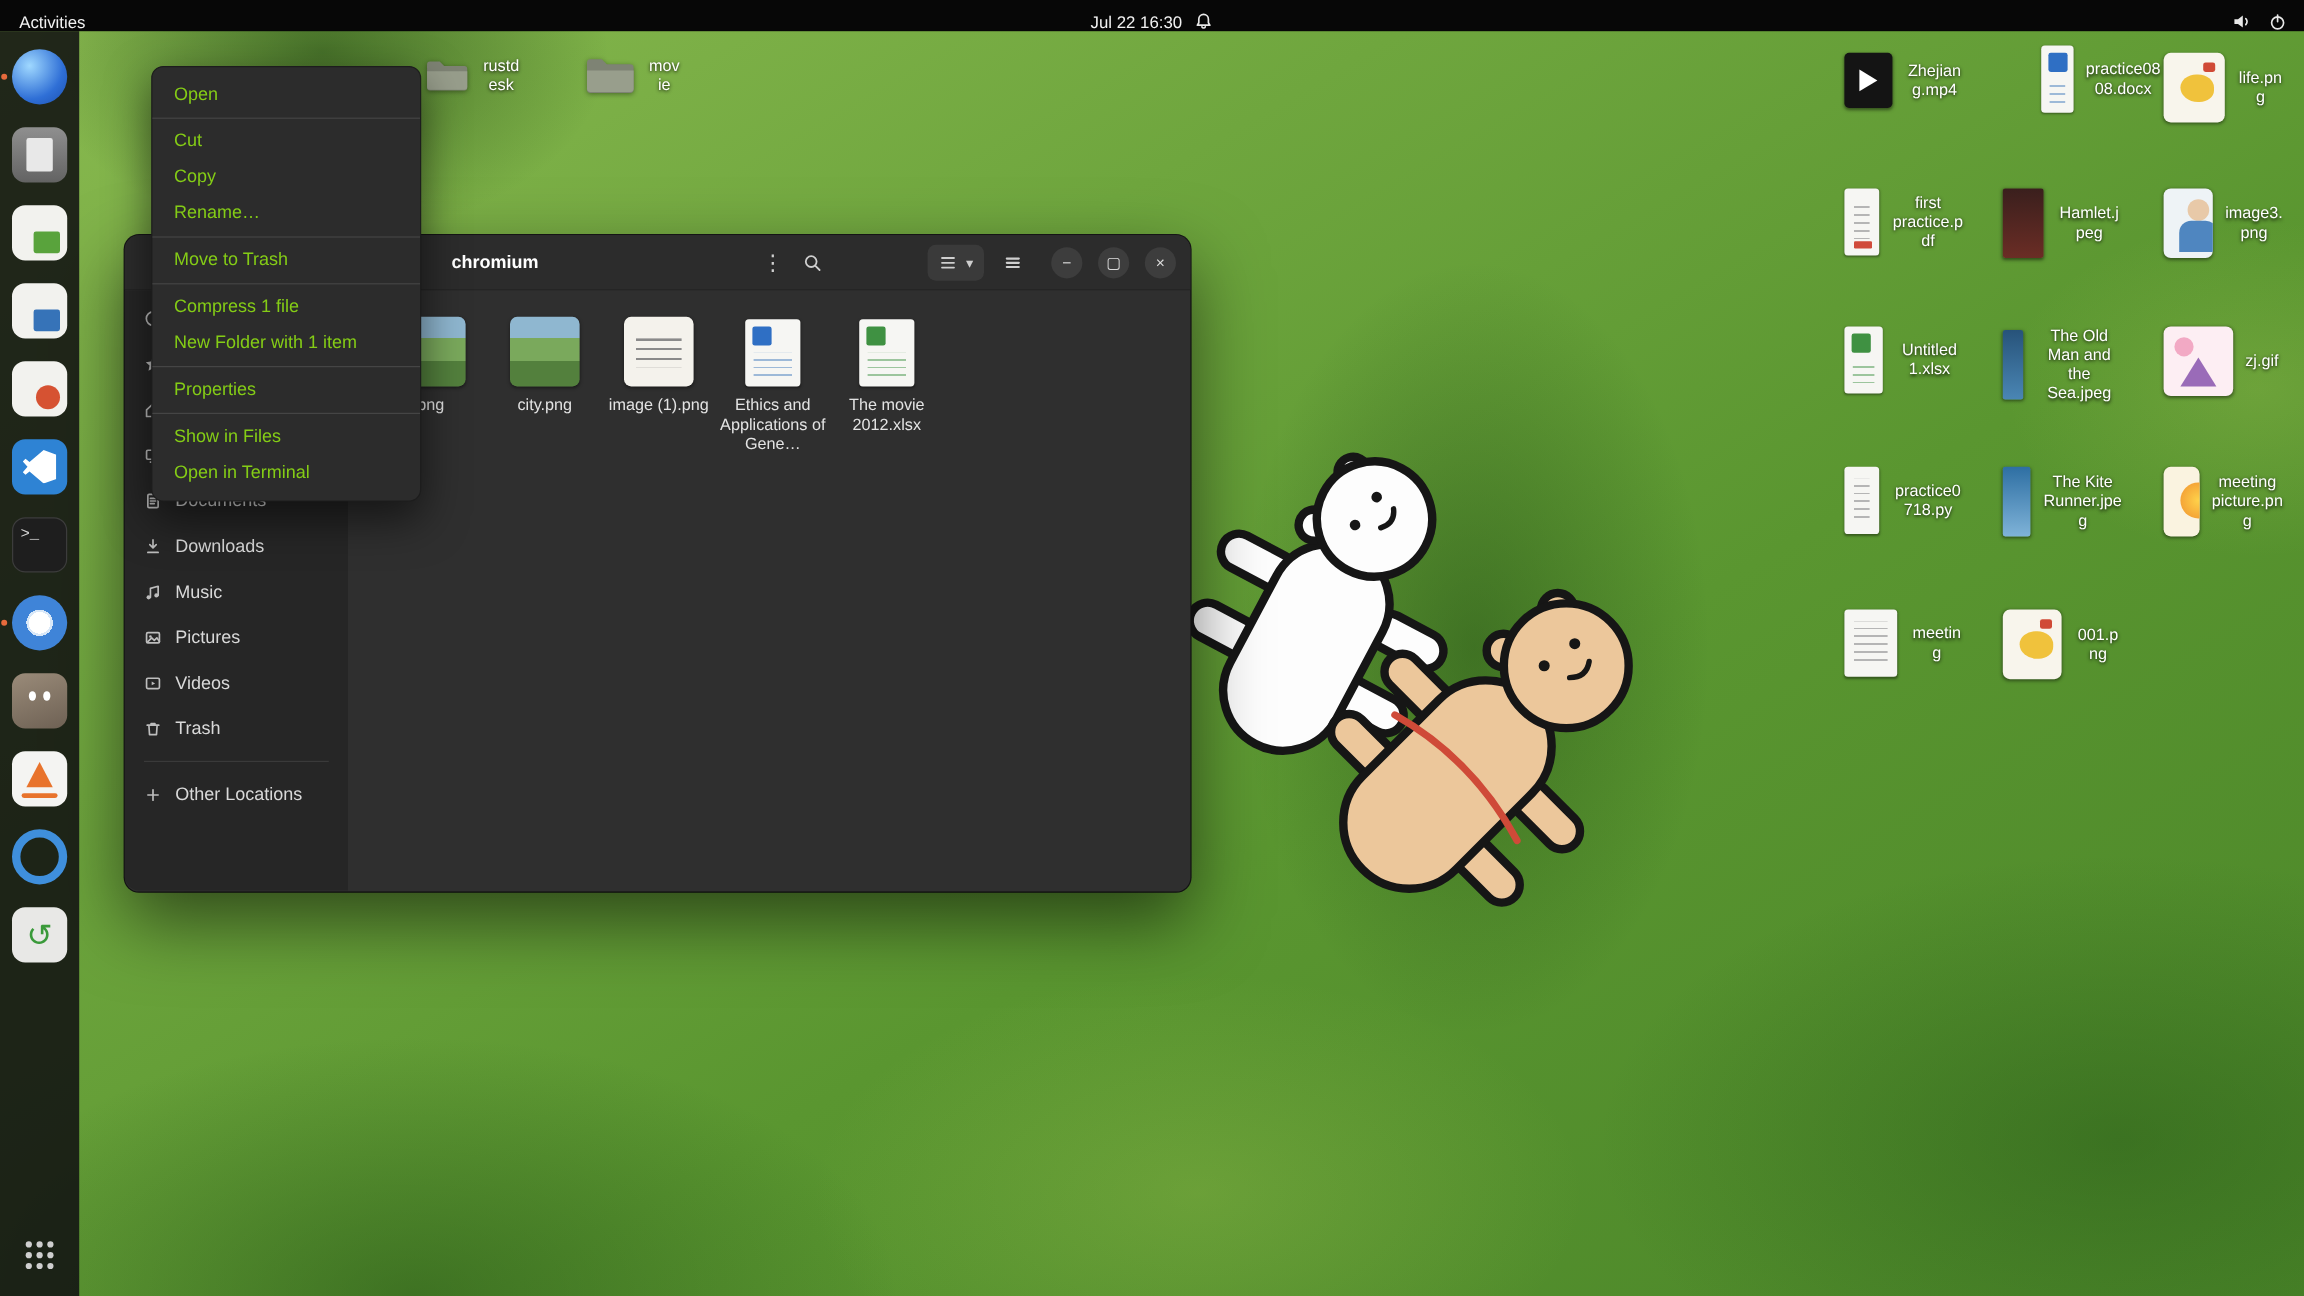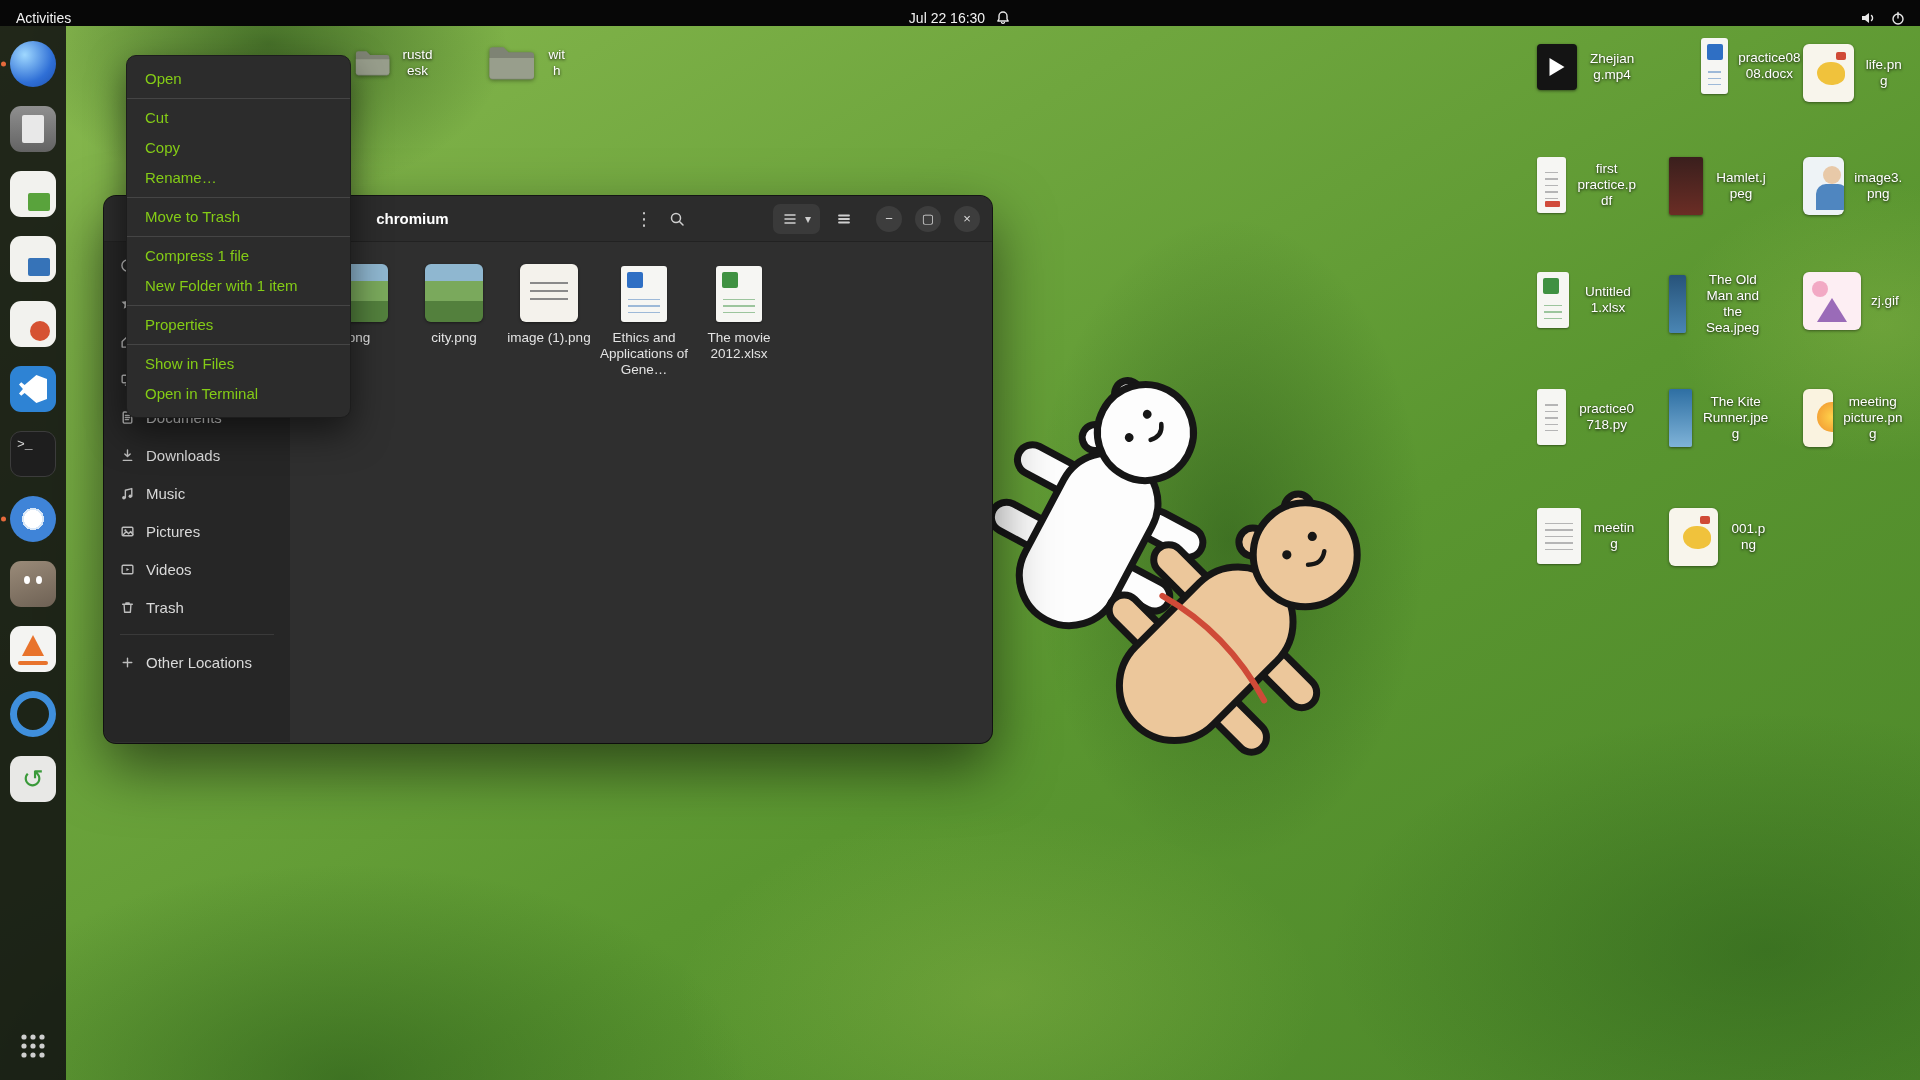--- a/index.html
+++ b/index.html
@@ -180,21 +180,21 @@
       <path d="M3 18h54v21a4 4 0 0 1-4 4H7a4 4 0 0 1-4-4z" fill="#989e8c"></path>
     </svg>
     <div class="dlabel">rustdesk</div>
   </div>
 
   <div class="dcell" style="left:487px; top:40px; width:80px;">
     <svg class="folder-ic" viewBox="0 0 60 48">
       <path d="M3 9a4 4 0 0 1 4-4h13l6 6h27a4 4 0 0 1 4 4v25a4 4 0 0 1-4 4H7a4 4 0 0 1-4-4z" fill="#7e8374"></path>
       <path d="M3 18h54v21a4 4 0 0 1-4 4H7a4 4 0 0 1-4-4z" fill="#989e8c"></path>
     </svg>
-    <div class="dlabel">with</div>
+    <div class="dlabel">movie</div>
   </div>
 
 
   <div class="dcell" style="left:1537px; top:44px;">
     <div class="vthumb"></div>
     <div class="dlabel">Zhejiang.mp4</div>
   </div>
   <div class="dcell" style="left:1669px; top:38px;margin-left:32px;">
     <div class="page page-doc"></div>
     <div class="dlabel">practice0808.docx</div>

